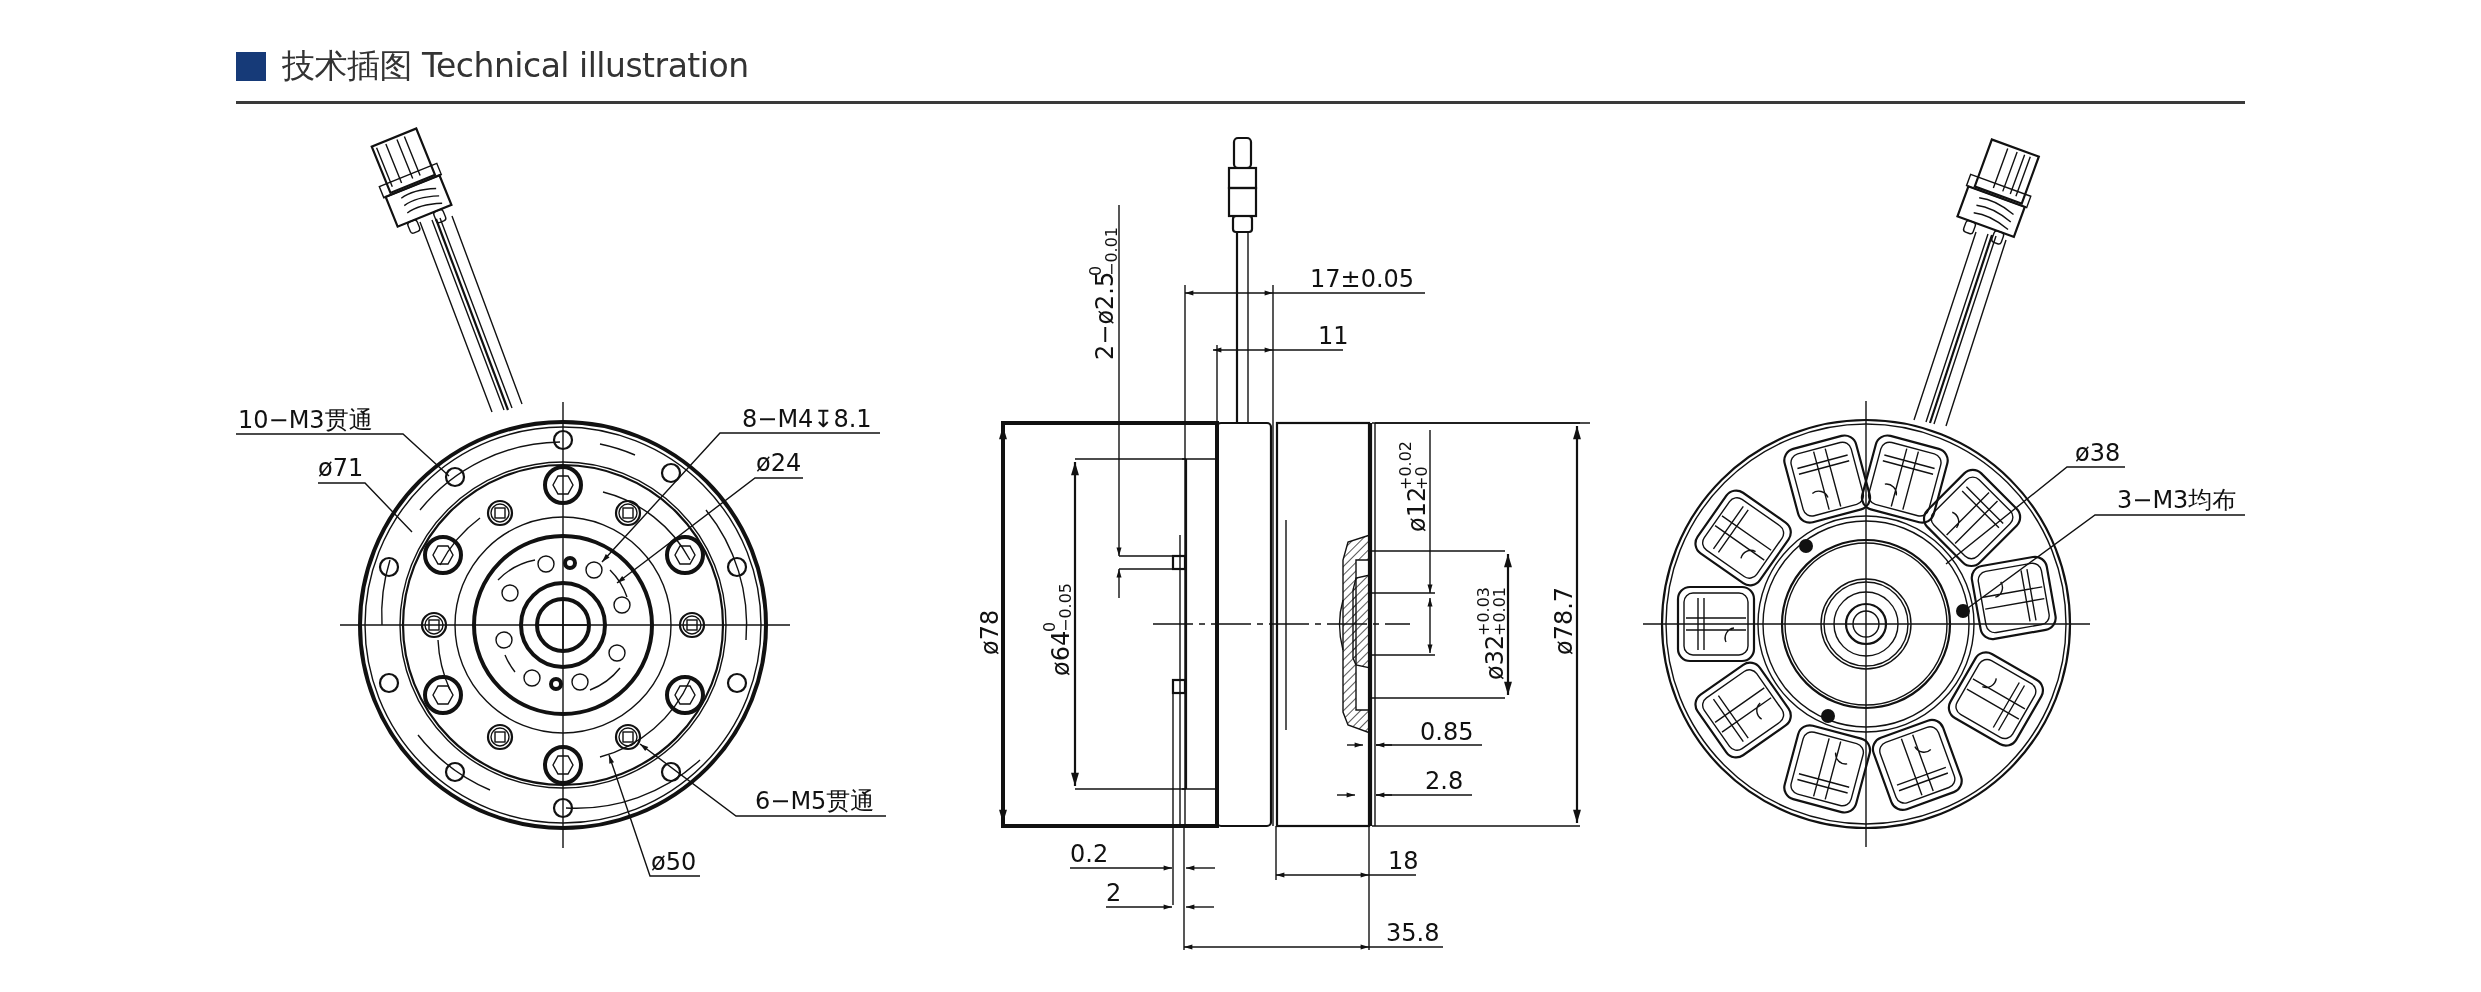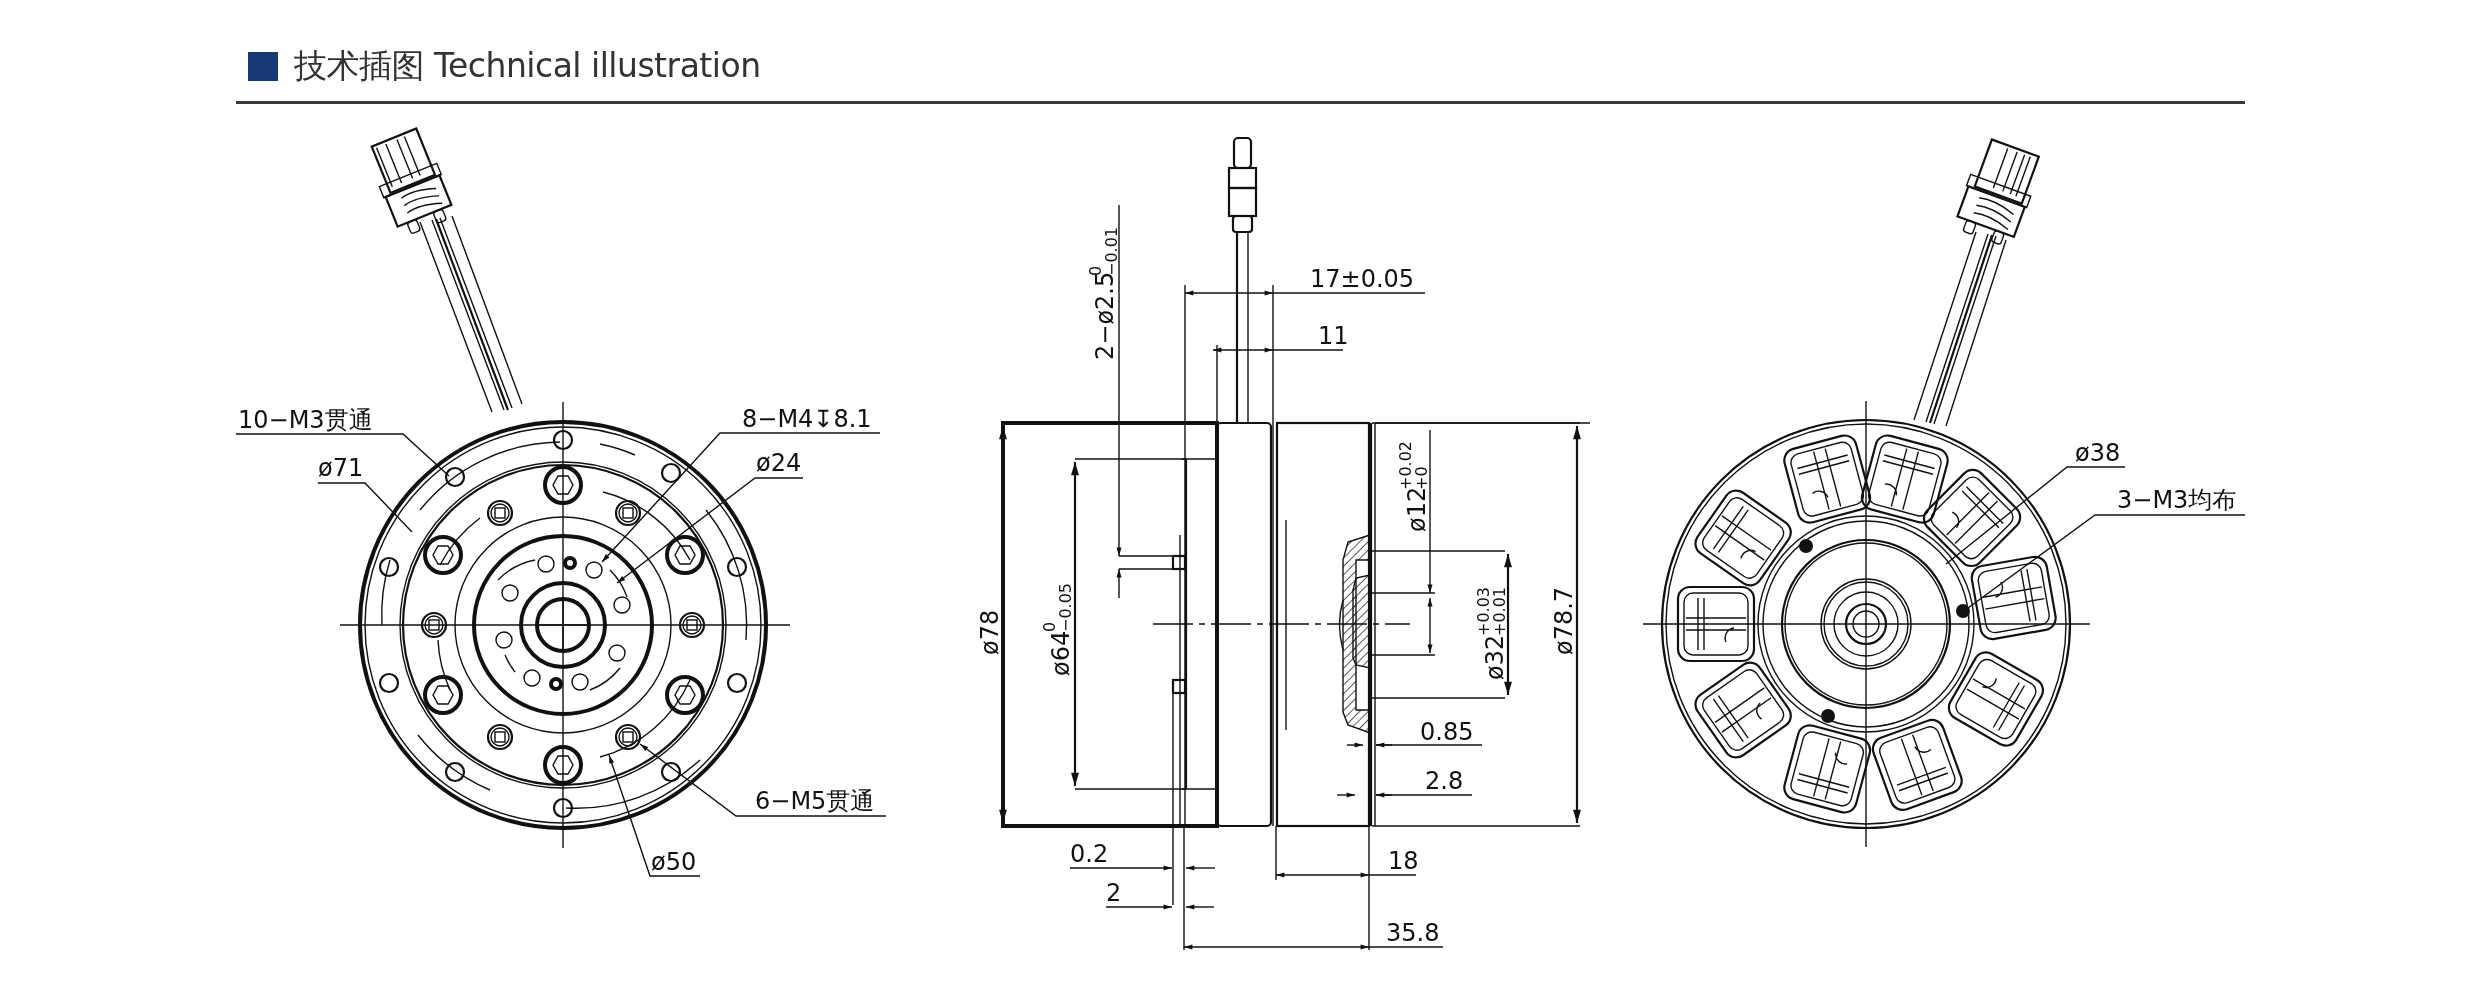--- a/index.html
+++ b/index.html
@@ -1,17 +1,17 @@
 <!DOCTYPE html>
 <html><head>
 <meta charset="utf-8">
 <style>
   html, body { margin: 0; padding: 0; background: #ffffff; }
   body { width: 2481px; height: 992px; position: relative; overflow: hidden; font-family: "DejaVu Sans", sans-serif; }
-  .header { position: absolute; left: 248px; top: 44px; height: 44px; display: flex; align-items: center; }
+  .header { position: absolute; left: 236px; top: 44px; height: 44px; display: flex; align-items: center; }
   .header .square { width: 30px; height: 29px; background: #163a78; margin-right: 16px; }
   .header .title { font-family: "DejaVu Sans", sans-serif; font-size: 33px; color: #333333; letter-spacing: -0.5px; }
   .rule { position: absolute; left: 236px; top: 101px; width: 2009px; height: 3px; background: #3a3a3a; }
   svg.drawing { position: absolute; left: 0; top: 0; }
   svg text { font-family: "DejaVu Sans", sans-serif; fill: #111; }
   .dim { font-size: 24px; }
   .thin { stroke: #111; stroke-width: 1.4; fill: none; }
   .med  { stroke: #111; stroke-width: 2.2; fill: none; }
   .bold { stroke: #111; stroke-width: 4; fill: none; }
   .cl   { stroke: #111; stroke-width: 1.3; fill: none; stroke-dasharray: 40 6 6 6; }

